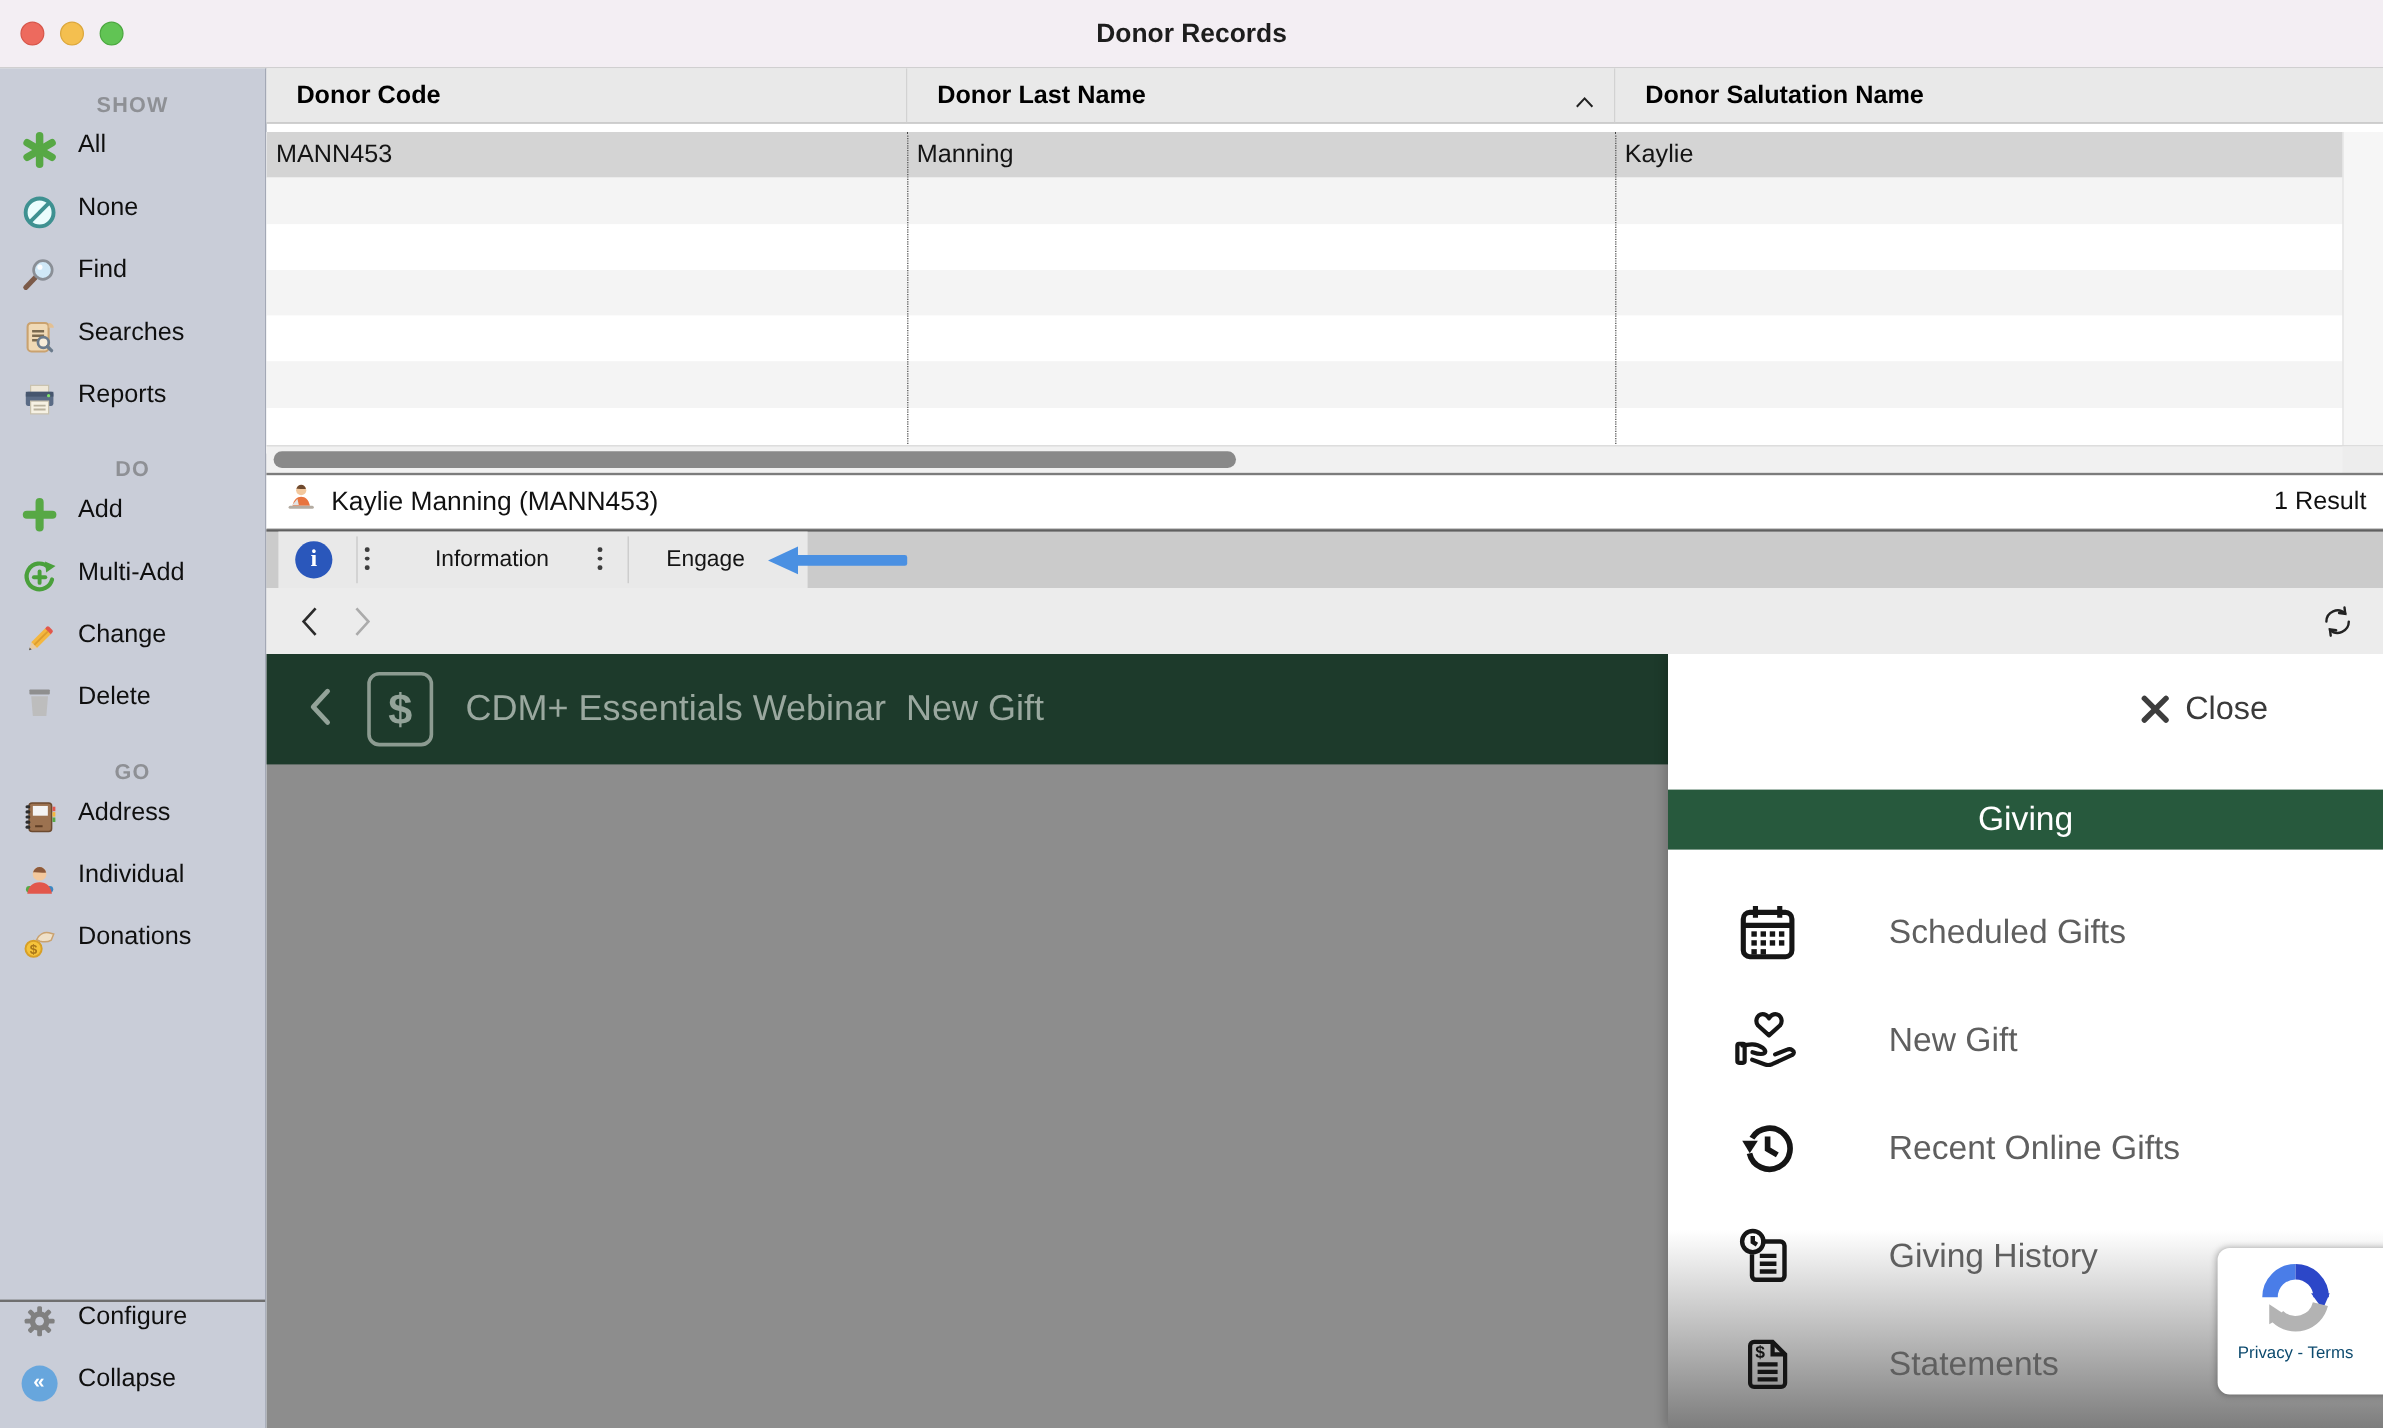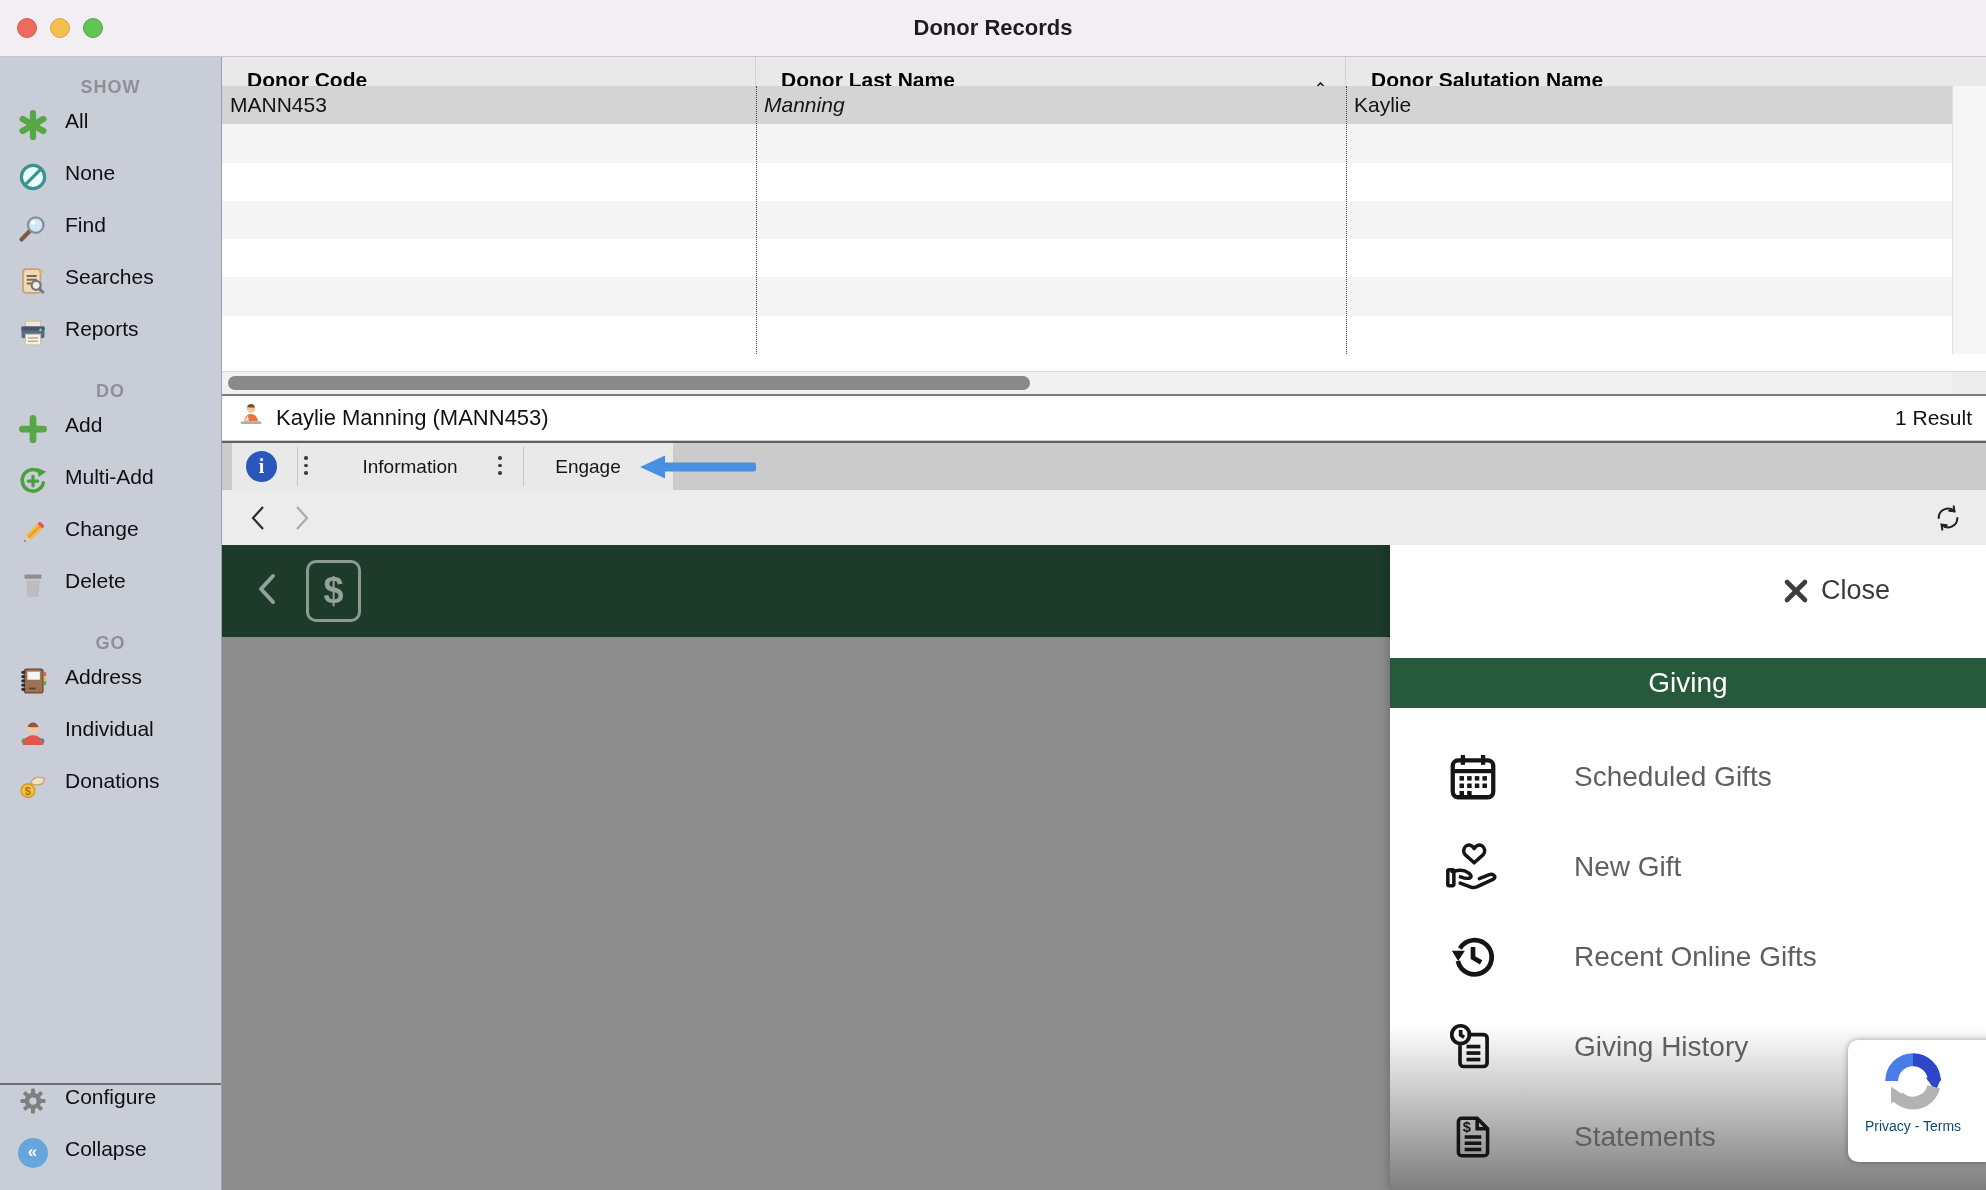--- a/index.html
+++ b/index.html
@@ -32,24 +32,24 @@
                   display:flex; align-items:center; justify-content:center;
                   font-size:17px; font-weight:bold; padding-bottom:2px; }
 
   
   .tbl-header { position:absolute; left:222px; top:57px; right:0; height:46px;
                 background:#e9e9e9; border-bottom:1px solid #b9b9b9; display:flex; }
   .th { position:relative; height:100%; display:flex; align-items:center; padding-left:25px;
         font-size:21px; font-weight:bold; color:#000; border-right:1px solid #d2d2d2; }
   .th.c1{ width:534px; } .th.c2{ width:590px; } .th.c3{ width:606px; border-right:none; }
   .sort-caret { position:absolute; right:16px; top:16px; }
-  .tbl-body { position:absolute; left:222px; top:86px; right:0; height:268px; background:#fff; overflow:hidden; }
+  .tbl-body { position:absolute; left:222px; top:110px; right:0; height:268px; background:#fff; overflow:hidden; }
   .trow { height:38.3px; display:flex; font-size:21px; color:#141414; }
   .trow .td { padding-left:8px; display:flex; align-items:center; }
-  .trow .td.c1{ width:534px; } .trow .td.c2{ width:590px;font-style:italic; } .trow .td.c3{ width:606px; }
+  .trow .td.c1{ width:534px; } .trow .td.c2{ width:590px; } .trow .td.c3{ width:606px; }
   .r-sel { background:#d4d4d4; } .r-a { background:#f4f4f4; } .r-b { background:#ffffff; }
   .dotline { position:absolute; top:0; bottom:0; width:0; border-left:1px dotted #444; }
   .vstrip { position:absolute; top:0; bottom:0; left:1730px; width:34px;
             background:#f6f6f6; border-left:1px solid #e0e0e0; }
   .hscroll { position:absolute; left:222px; top:371px; right:0; height:23px;
              background:#f1f1f1; border-top:1px solid #d8d8d8; }
   .hthumb { position:absolute; left:6px; top:4px; width:802px; height:14px; border-radius:7px; background:#898989; }
   .corner { position:absolute; right:0; top:0; width:34px; height:23px; background:#ededed; }
 
   
@@ -428,20 +428,21 @@
   <div class="webview">
 
     <div class="wv-left">
       <div class="wv-green-hd">
         <span class="gh-back">
           <svg width="22" height="34" viewBox="0 0 22 34">
               <polyline points="17,4 5,17 17,30" fill="none" stroke="#93a399" stroke-width="4" stroke-linecap="round" stroke-linejoin="round"></polyline>
             </svg>
         </span>
         <span class="gh-dollar">$</span>
+        <span class="gh-title">CDM+ Essentials Webinar  New Gift</span>
       </div>
     </div>
 
     <div class="panel">
       <div class="panel-shade"></div>
 
       <div class="close-btn">
         <svg width="26" height="26" viewBox="0 0 26 26">
             <g stroke="#3d3d3d" stroke-width="4.6" stroke-linecap="round">
               <line x1="4" y1="4" x2="22" y2="22"></line>

